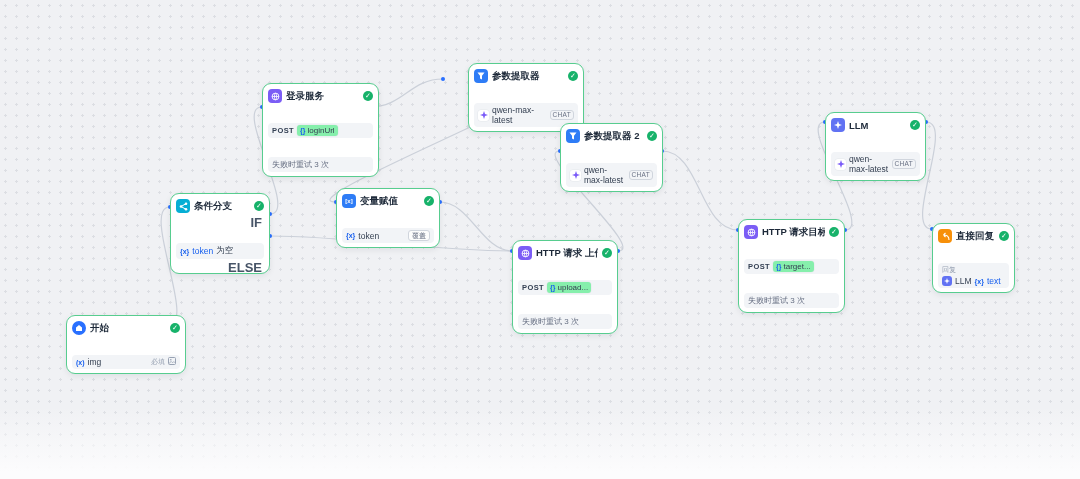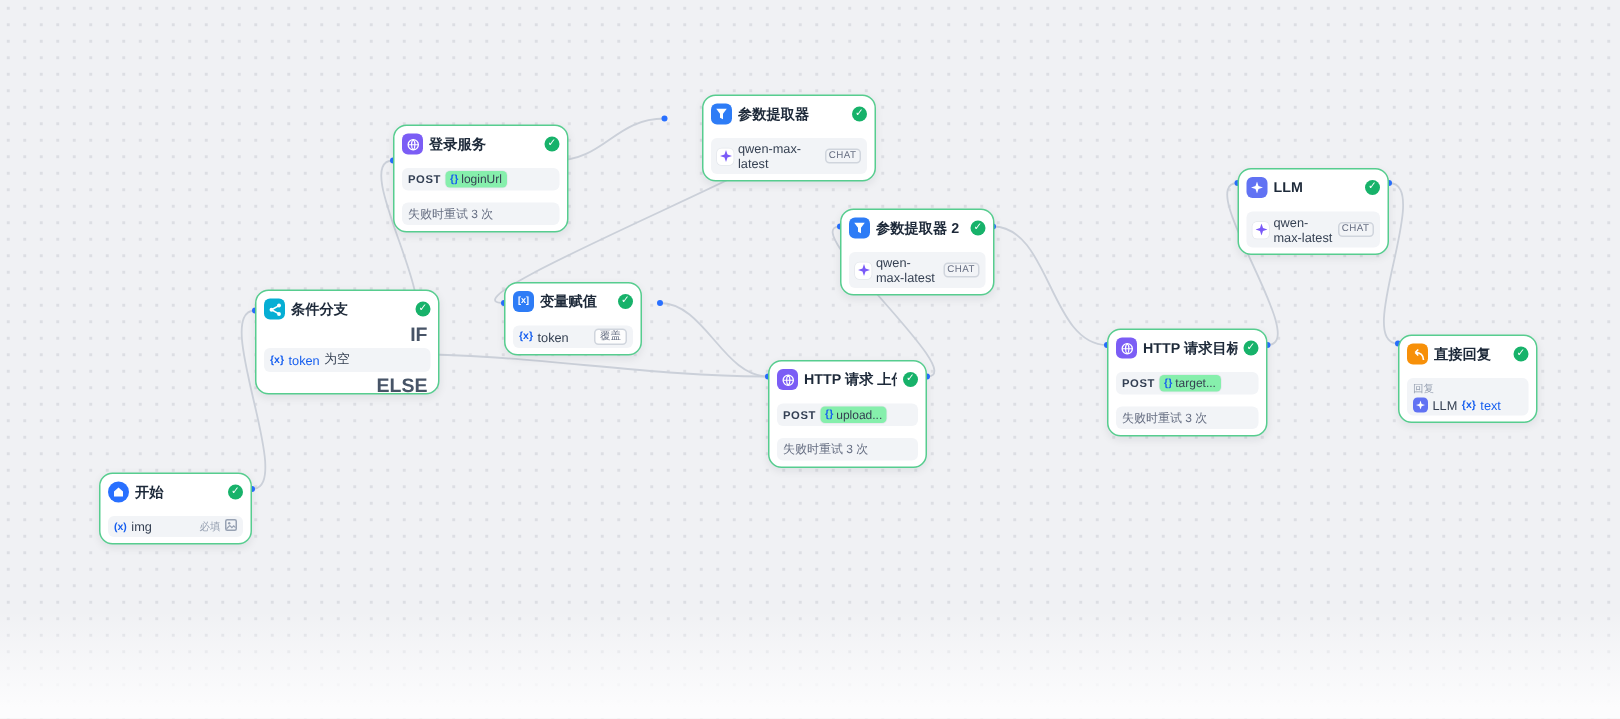--- a/index.html
+++ b/index.html
@@ -29,21 +29,21 @@
     display:inline-flex; align-items:center; justify-content:center;
     color:#fff; font-size:6px; font-weight:bold;
   }
   .ic.round { border-radius:50%; }
   .title { flex:1; font-size:9.5px; font-weight:bold; color:#1d2939; white-space:nowrap; overflow:hidden; }
   .check {
     width:10px; height:10px; border-radius:50%; background:#17b26a; color:#fff;
     font-size:7px; line-height:10px; text-align:center; flex:0 0 auto; font-weight:bold;
   }
   .row {
-    margin-top:8px; background:#f2f4f7; border-radius:4px; padding:2px 4px;
+    margin-top:19px; background:#f2f4f7; border-radius:4px; padding:2px 4px;
     display:flex; align-items:center; gap:3px; font-size:8.5px; color:#354052;
     min-height:13px;
   }
   .row.muted { color:#676f83; font-size:8px; }
   .method { font-weight:bold; font-size:7.5px; letter-spacing:.4px; color:#344054; }
   .vartag {
     background:#86efac; border-radius:3px; padding:0 3px; display:inline-flex;
     align-items:center; gap:2px; font-size:8px; color:#354052; height:11px;
     box-shadow:0 0 0 .5px #e4e7ec;
   }
@@ -104,21 +104,21 @@
       <circle cx="618" cy="251" r="2" fill="#2970ff"></circle>
       <circle cx="560" cy="151" r="2" fill="#2970ff"></circle>
       <circle cx="662" cy="151" r="2" fill="#2970ff"></circle>
       <circle cx="738" cy="230" r="2" fill="#2970ff"></circle>
       <circle cx="845" cy="230" r="2" fill="#2970ff"></circle>
       <circle cx="825" cy="122" r="2" fill="#2970ff"></circle>
       <circle cx="926" cy="122" r="2" fill="#2970ff"></circle>
       <circle cx="932" cy="229" r="2" fill="#2970ff"></circle>
     </svg>
 
-  <div class="node" style="left:66px;top:315px;width:102px;">
+  <div class="node" style="left:66px;top:315px;width:120px;">
     <div class="hd">
       <span class="ic round" style="background:#2970ff;">
         <svg width="8" height="8" viewBox="0 0 8 8">
             <path d="M1 3.6 L4 1 L7 3.6 V7 H1 Z" fill="#fff"></path>
           </svg>
       </span>
       <span class="title">开始</span>
       <span class="check">✓</span>
     </div>
     <div class="row">
@@ -129,21 +129,21 @@
       <span>
         <svg width="8" height="8" viewBox="0 0 8 8">
             <rect x="0.5" y="0.5" width="7" height="7" rx="1" fill="none" stroke="#98a2b3"></rect>
             <circle cx="2.8" cy="2.8" r="0.8" fill="#98a2b3"></circle>
             <path d="M1 6.5 L3.2 4.4 L4.6 5.8 L5.8 4.6 L7 5.8" stroke="#98a2b3" fill="none" stroke-width="0.8"></path>
           </svg>
       </span>
     </div>
   </div>
 
-  <div class="node" style="left:170px;top:193px;width:123px;">
+  <div class="node" style="left:170px;top:193px;width:100px;">
     <div class="hd">
       <span class="ic" style="background:#06aed4;">
         <svg width="9" height="9" viewBox="0 0 9 9">
             <circle cx="2" cy="4.5" r="1.3" fill="#fff"></circle>
             <circle cx="7" cy="1.7" r="1.3" fill="#fff"></circle>
             <circle cx="7" cy="7.3" r="1.3" fill="#fff"></circle>
             <path d="M2 4.5 L7 1.7 M2 4.5 L7 7.3" stroke="#fff" stroke-width="1"></path>
           </svg>
       </span>
       <span class="title">条件分支</span>
@@ -193,21 +193,21 @@
       <span class="model-ic">
         <svg width="8" height="8" viewBox="0 0 8 8">
             <path d="M4 0 L5 3 L8 4 L5 5 L4 8 L3 5 L0 4 L3 3 Z" fill="#7a5af8"></path>
           </svg>
       </span>
       <span>qwen-max-latest</span>
       <span class="chat-badge">CHAT</span>
     </div>
   </div>
 
-  <div class="node" style="left:336px;top:188px;width:92px;">
+  <div class="node" style="left:336px;top:188px;width:104px;">
     <div class="hd">
       <span class="ic" style="background:#2e7cf6;">[x]</span>
       <span class="title">变量赋值</span>
       <span class="check">✓</span>
     </div>
     <div class="row">
       <span class="vx">{x}</span>
       <span>token</span>
       <span class="spacer"></span>
       <span class="op-badge">覆盖</span>
@@ -228,21 +228,21 @@
     <div class="row">
       <span class="method">POST</span>
       <span class="vartag">
         <span class="vt-ic">{}</span>
         <span>upload...</span>
       </span>
     </div>
     <div class="row muted">失败时重试 3 次</div>
   </div>
 
-  <div class="node" style="left:560px;top:139px;width:103px;">
+  <div class="node" style="left:560px;top:123px;width:103px;">
     <div class="hd">
       <span class="ic" style="background:#2e7cf6;">
         <svg width="8" height="8" viewBox="0 0 8 8">
             <path d="M0.5 0.5 H7.5 L5 3.8 V7.5 L3 6.5 V3.8 Z" fill="#fff"></path>
           </svg>
       </span>
       <span class="title">参数提取器 2</span>
       <span class="check">✓</span>
     </div>
     <div class="row">
@@ -291,21 +291,21 @@
       <span class="model-ic">
         <svg width="8" height="8" viewBox="0 0 8 8">
             <path d="M4 0 L5 3 L8 4 L5 5 L4 8 L3 5 L0 4 L3 3 Z" fill="#7a5af8"></path>
           </svg>
       </span>
       <span>qwen-max-latest</span>
       <span class="chat-badge">CHAT</span>
     </div>
   </div>
 
-  <div class="node" style="left:932px;top:223px;width:93px;">
+  <div class="node" style="left:932px;top:223px;width:83px;">
     <div class="hd">
       <span class="ic" style="background:#f79009;">
         <svg width="9" height="9" viewBox="0 0 9 9">
             <path d="M8 8 C8 4.5 6 3 2.5 3 M2.5 3 L4.5 1 M2.5 3 L4.5 5" stroke="#fff" stroke-width="1.1" fill="none"></path>
           </svg>
       </span>
       <span class="title">直接回复</span>
       <span class="check">✓</span>
     </div>
     <div class="row answer-pill">

